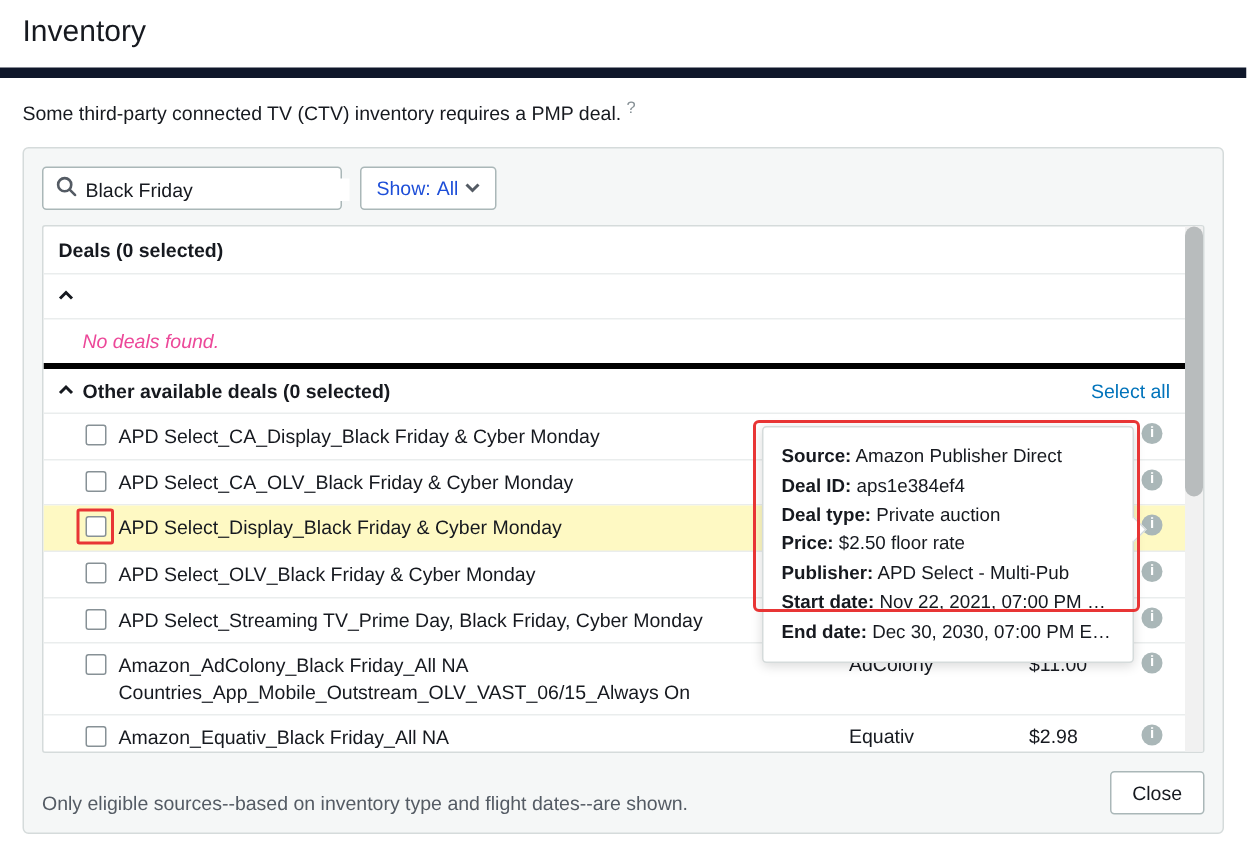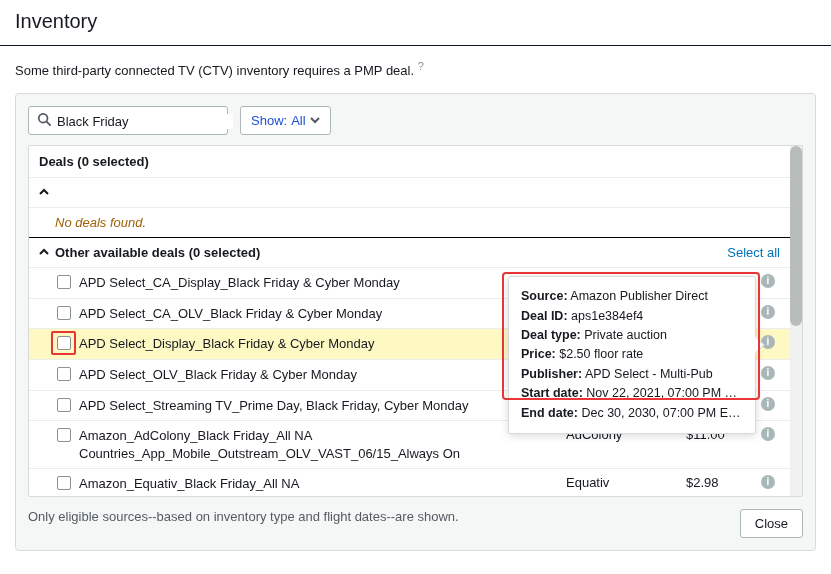--- a/index.html
+++ b/index.html
@@ -7,21 +7,21 @@
     font-family: -apple-system, BlinkMacSystemFont, "Segoe UI", Arial, sans-serif;
     font-size: 13px;
     color: #16191f;
     background: #fff;
     width: 831px;
   }
   .page-title {
     font-size: 20px;
     font-weight: 400;
     padding: 10px 15px 12px;
-    border-bottom: 1px solid #0f172a;
+    border-bottom: 7px solid #0f172a;
     color: #16191f;
   }
   .note {
     padding: 14px 15px 10px;
     font-size: 13px;
     color: #16191f;
   }
   .note sup { color: #879196; font-size: 11px; }
   .panel {
     margin: 5px 15px 15px;
@@ -99,22 +99,22 @@
     position: absolute;
     right: 10px;
     color: #0073bb;
     font-weight: 400;
     font-size: 13px;
     cursor: pointer;
   }
   .no-deals {
     padding: 7px 26px;
     font-style: italic;
-    color: #a16207;
-    border-bottom: 1px solid #000000;
+    color: #ec4899;
+    border-bottom: 4px solid #000000;
     font-size: 13px;
   }
   .deal-row {
     display: flex;
     align-items: flex-start;
     padding: 6px 10px 6px 28px;
     border-bottom: 1px solid #eaeded;
     gap: 8px;
     position: relative;
   }
@@ -214,21 +214,21 @@
   .scrollbar-thumb {
     position: absolute;
     top: 0;
     width: 12px;
     background: #b8bcbd;
     border-radius: 6px;
   }
   .footer-row {
     display: flex;
     justify-content: space-between;
-    align-items: flex-start;
+    align-items: flex-end;
     margin-top: 12px;
   }
   .footer-note {
     font-size: 13px;
     color: #545b64;
   }
   .close-btn {
     background: #fff;
     border: 1px solid #aab7b8;
     border-radius: 3px;

